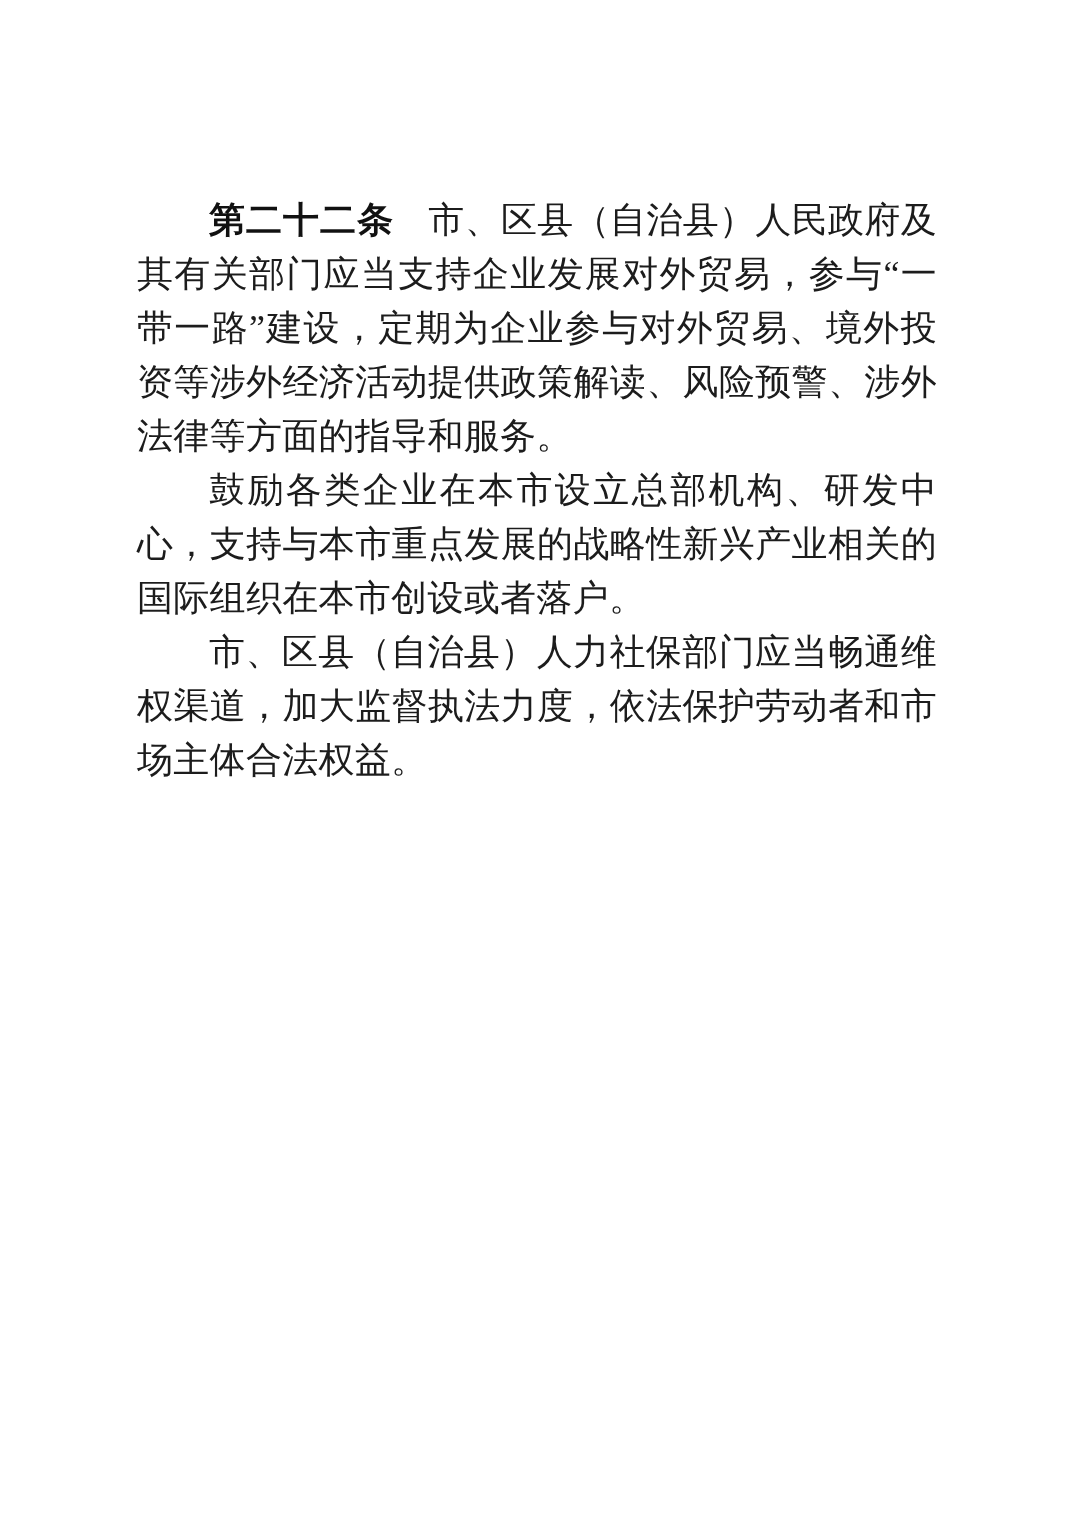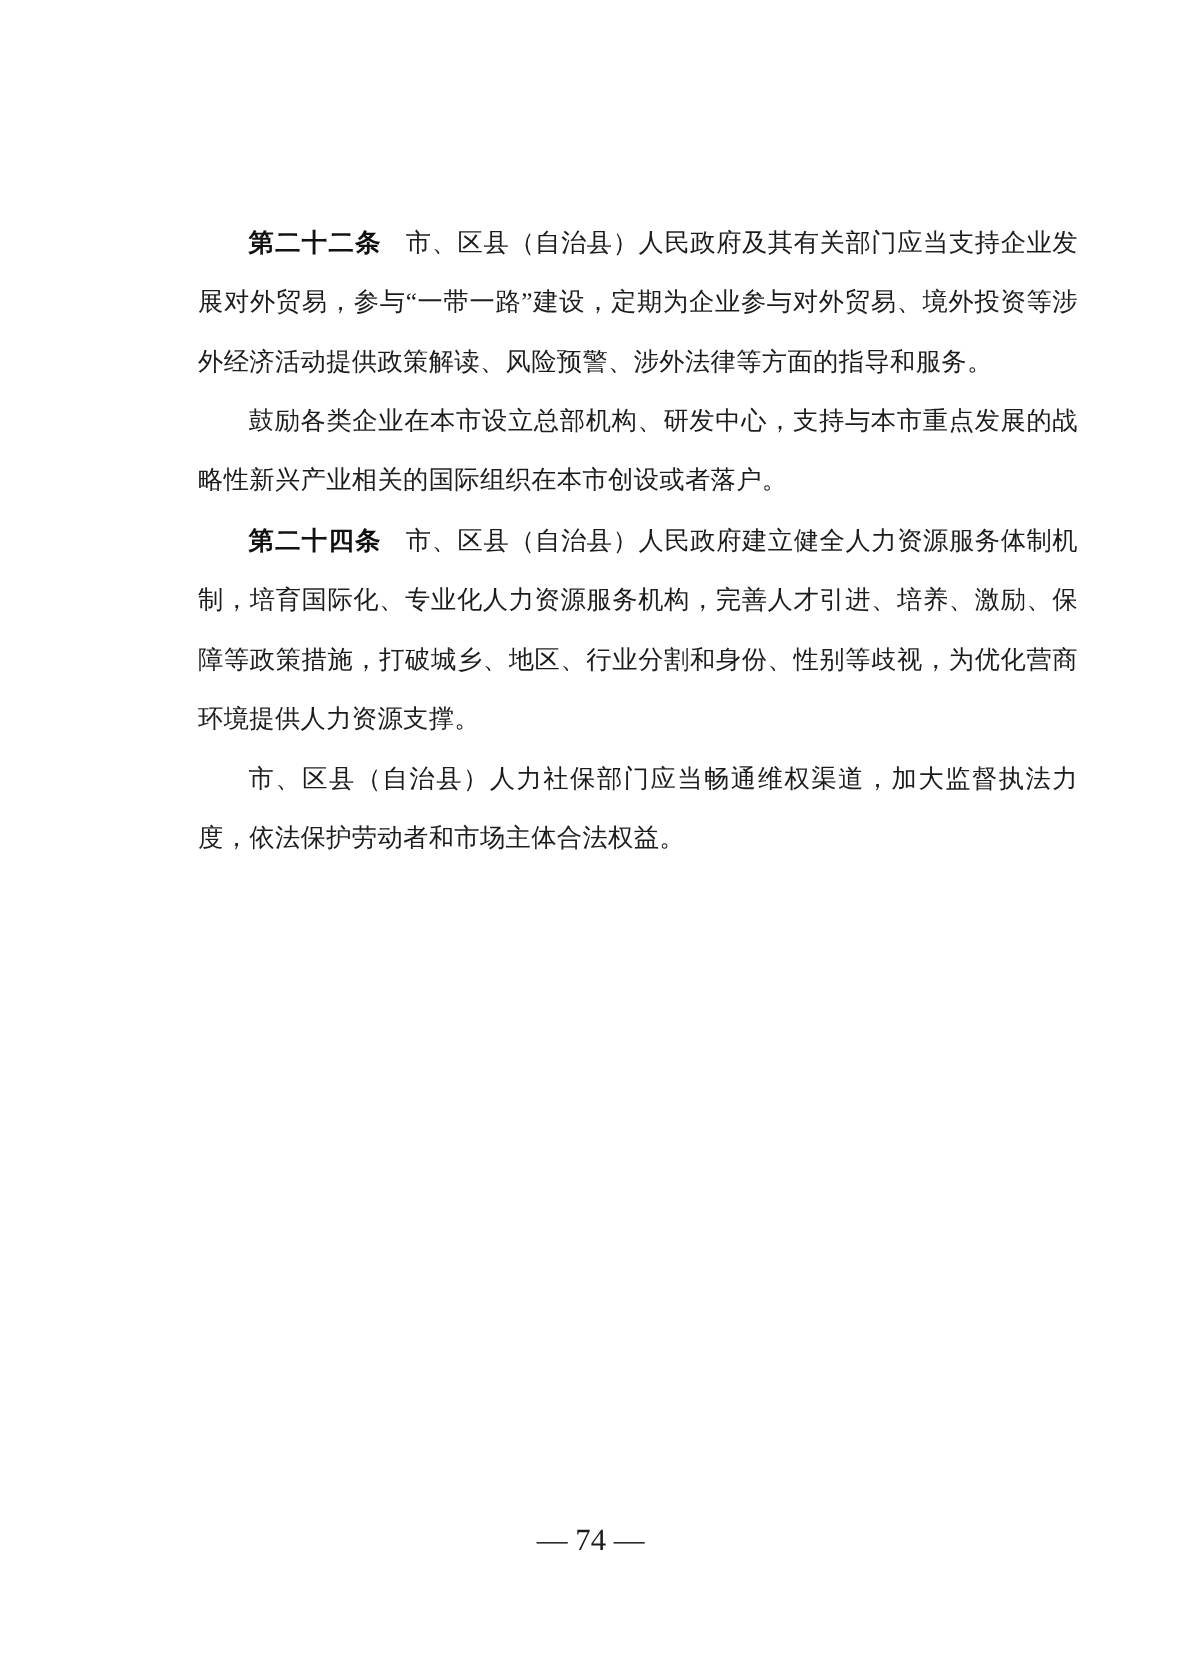--- a/index.html
+++ b/index.html
@@ -16,25 +16,24 @@
     background:var(--page-bg,#ffffff);
     overflow:hidden;
     font-family:"Liberation Serif","DejaVu Serif",serif;
     color:var(--text-color,#1c1c1c);
   }
   .doc-body{
     position:absolute;
     top:193px;
     left:137px;
     width:800px;
-    font-size:23px;
+    font-size:36px;
     line-height:54px;
     text-align:justify;
     text-justify:inter-ideograph;
-    margin-left:43px;
   }
   p.para{
     margin:0;
     padding:0;
     text-indent:2em;
   }
   .art{
     font-family:"Liberation Sans","DejaVu Sans",sans-serif;
     font-weight:700;
     color:var(--heading-color,#111111);
@@ -62,22 +61,20 @@
 <div class="page">
 
   <div class="doc-body">
 
     <p class="para"><span class="art">第二十二条</span><span class="txt">市、区县（自治县）人民政府及其有关部门应当支持企业发展对外贸易，参与“一带一路”建设，定期为企业参与对外贸易、境外投资等涉外经济活动提供政策解读、风险预警、涉外法律等方面的指导和服务。</span></p>
 
 
     <p class="para"><span class="txt">鼓励各类企业在本市设立总部机构、研发中心，支持与本市重点发展的战略性新兴产业相关的国际组织在本市创设或者落户。</span></p>
 
 
-    <p class="para"><span class="art">第二十四条</span><span class="txt">市、区县（自治县）人民政府建立健全人力资源服务体制机制，培育国际化、专业化人力资源服务机构，完善人才引进、培养、激励、保障等政策措施，打破城乡、地区、行业分割和身份、性别等歧视，为优化营商环境提供人力资源支撑。</span></p>
 
     <p class="para"><span class="txt">市、区县（自治县）人力社保部门应当畅通维权渠道，加大监督执法力度，依法保护劳动者和市场主体合法权益。</span></p>
 
 
   </div>
 
-  <div class="footer"><span>— 74 —</span></div>
 
 </div>
 
 </body></html>

